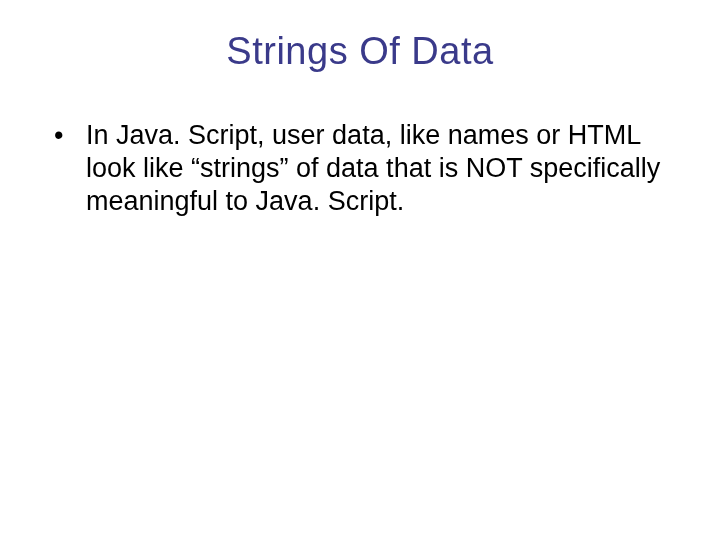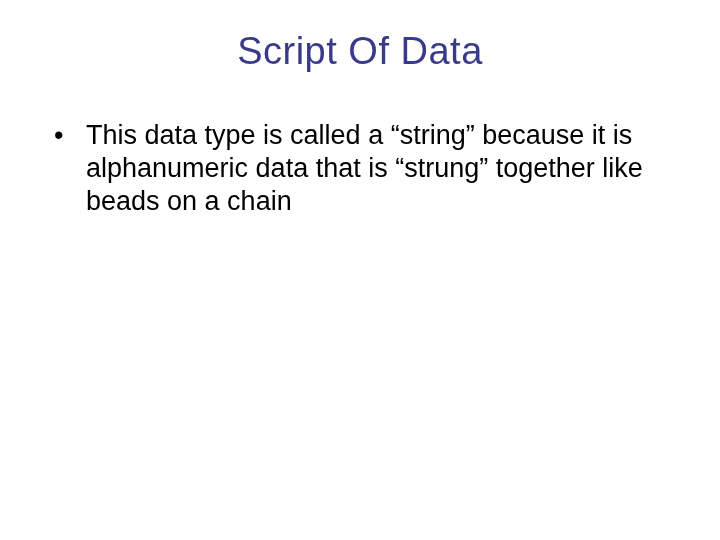--- a/index.html
+++ b/index.html
@@ -45,17 +45,17 @@
     left: 14px;
     top: 0;
     font-size: 27px;
     color: #000000;
   }
 </style>
 </head>
 <body>
 
 <div class="slide">
-  <div class="title">Script Of Data</div>
+  <div class="title">Strings Of Data</div>
   <ul class="bullets">
-    <li>This data type is called a “string” because it is alphanumeric data that is “strung” together like beads on a chain</li>
+    <li>In Java. Script, user data, like names or HTML look like “strings” of data that is NOT specifically meaningful to Java. Script.</li>
   </ul>
 </div>
 
 </body></html>

